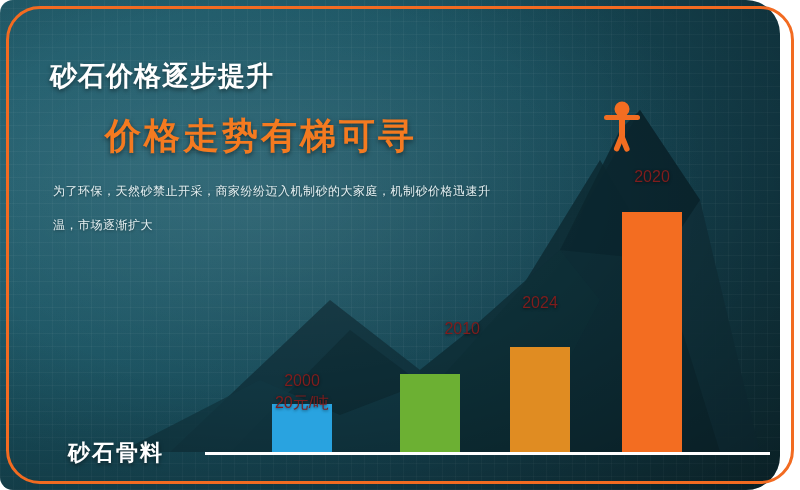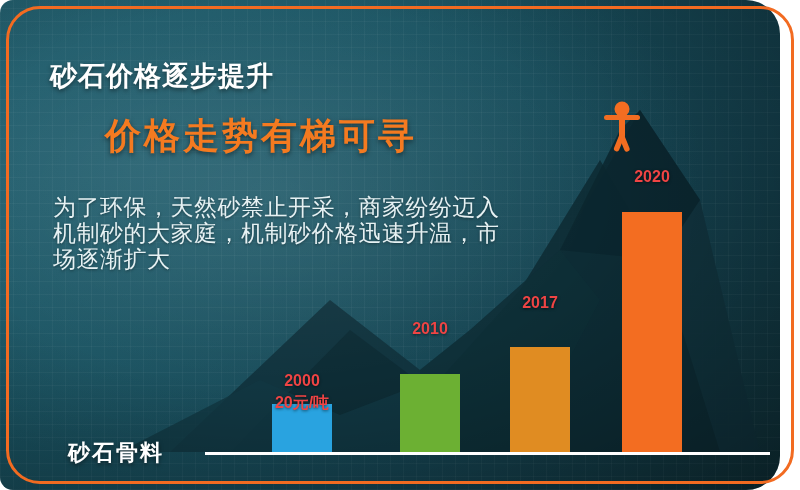--- a/index.html
+++ b/index.html
@@ -81,25 +81,25 @@
     font-size: 36px;
     font-weight: bold;
     letter-spacing: 3px;
     text-shadow: 0 2px 5px rgba(0,0,0,0.5);
     white-space: nowrap;
     margin-left: 27px;
   }
   #paragraph {
     position: absolute;
     left: 53px;
-    top: 194px;
+    top: 174px;
     width: 450px;
     color: #e6f1f3;
-    font-size: 23px;
-    line-height: 26px;
+    font-size: 12px;
+    line-height: 34px;
     letter-spacing: 0.5px;
     text-shadow: 0 1px 3px rgba(0,0,0,0.4);
   }
   #footer-label {
     position: absolute;
     left: 68px;
     top: 438px;
     color: #ffffff;
     font-size: 22px;
     font-weight: bold;
@@ -117,26 +117,25 @@
     background: #ffffff;
   }
   
   .bar {
     position: absolute;
     bottom: 38px;
   }
   .bar-label {
     position: absolute;
     text-align: center;
-    color: #ef4444;
+    color: #7f1d1d;
     font-size: 16px;
     line-height: 22px;
     text-shadow: 0 1px 3px rgba(0,0,0,0.55);
     white-space: nowrap;
-    font-weight: bold;
   }
   .bar-label .yr { display: block; }
   .bar-label .pr { display: block; }
   
   #figure {
     position: absolute;
     left: 600px;
     top: 100px;
     width: 44px;
     height: 52px;
@@ -174,27 +173,27 @@
     <rect x="19" y="34" width="5.5" height="18" rx="2.5" fill="#f36d21" transform="rotate(-22 23 36)"></rect>
   </svg>
 
   <div class="bar" style="left:272px; width:60px; height:48px; background:#29a3e0;"></div>
   <div class="bar-label" style="left:252px; top:370px; width:100px;">
     <span class="yr">2000</span>
     <span class="pr">20元/吨</span>
   </div>
 
   <div class="bar" style="left:400px; width:60px; height:78px; background:#6cb033;"></div>
-  <div class="bar-label" style="left:380px; top:318px; width:100px;">
+  <div class="bar-label" style="left:380px; top:318px; width:100px;text-align:right;">
     <span class="yr">2010</span>
   </div>
 
   <div class="bar" style="left:510px; width:60px; height:105px; background:#e08c22;"></div>
   <div class="bar-label" style="left:490px; top:292px; width:100px;">
-    <span class="yr">2017</span>
+    <span class="yr">2024</span>
   </div>
 
   <div class="bar" style="left:622px; width:60px; height:240px; background:#f36d21;"></div>
   <div class="bar-label" style="left:602px; top:166px; width:100px;">
     <span class="yr">2020</span>
   </div>
 
   <div id="axis"></div>
 
   <div id="frame"></div>

